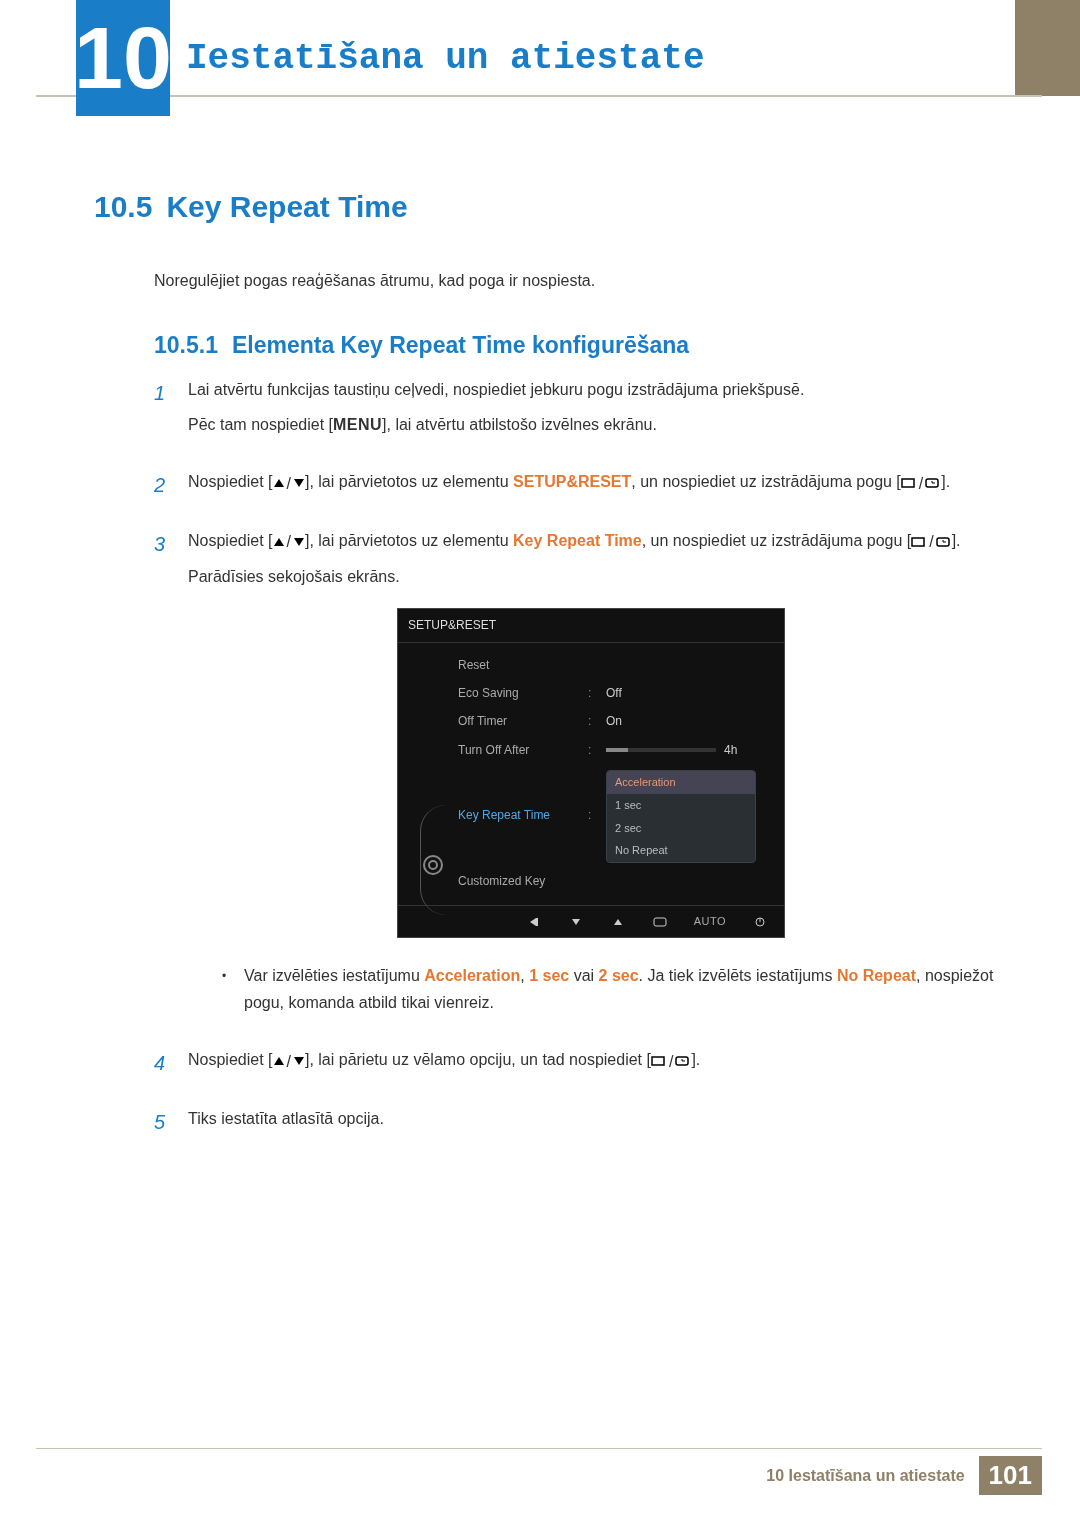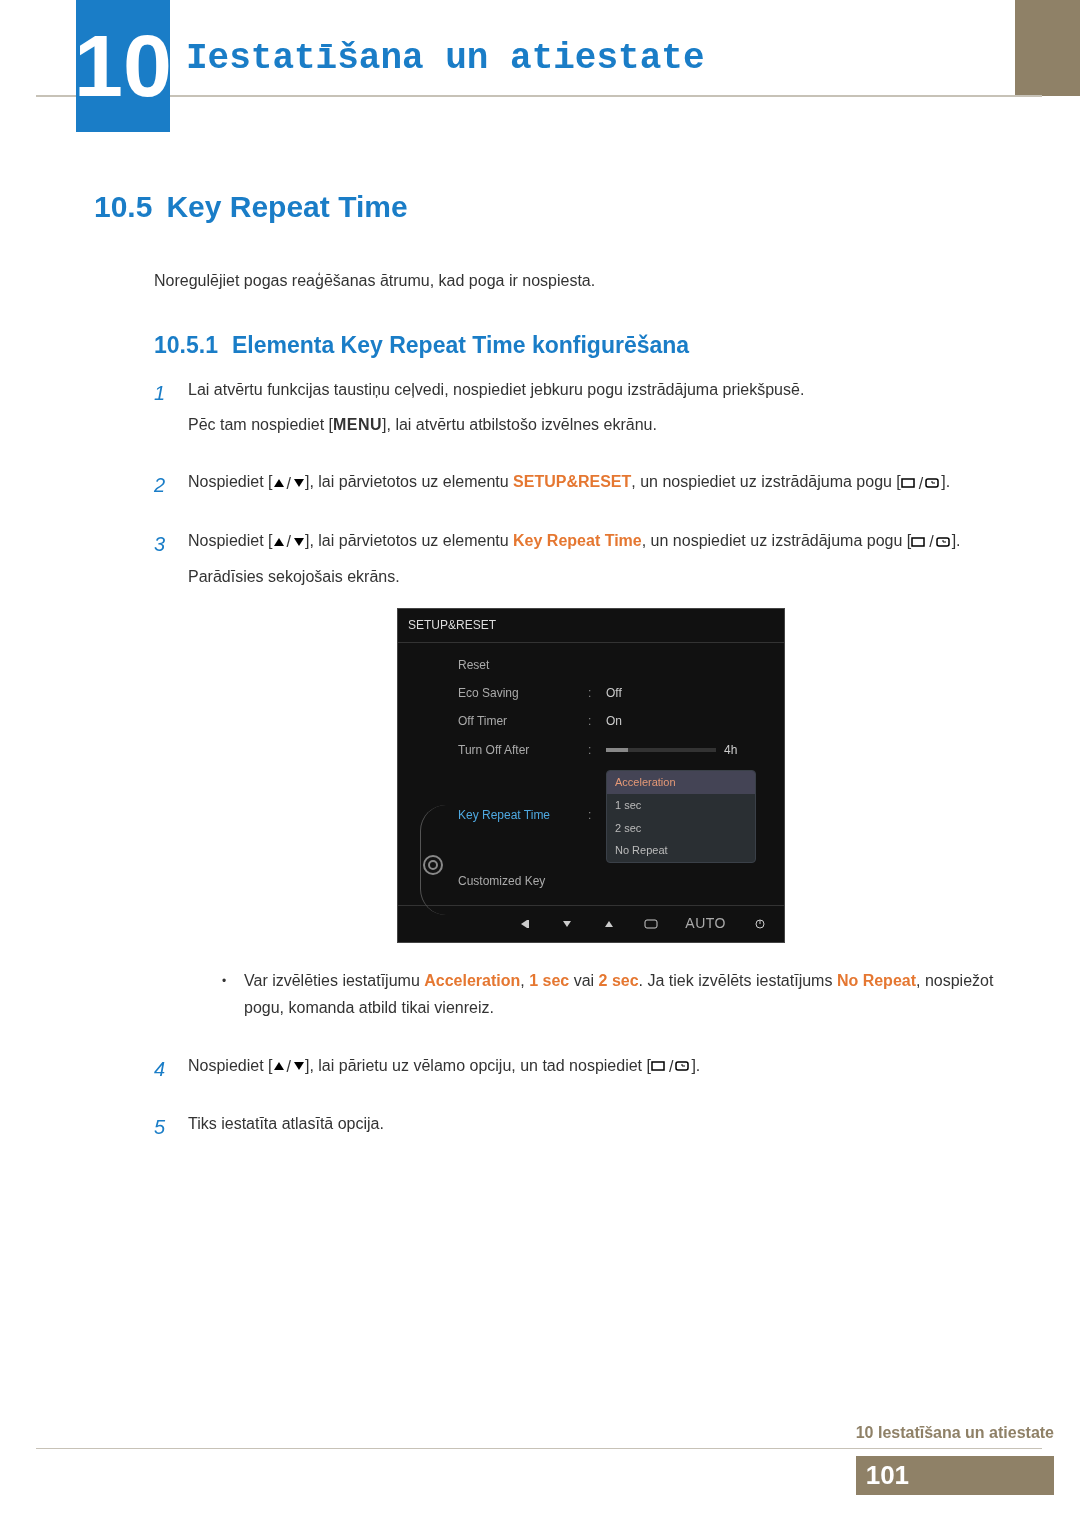--- a/index.html
+++ b/index.html
@@ -21,21 +21,21 @@
     top: 0;
     width: 65px;
     height: 96px;
     background: #8f8167;
   }
   .chapnum-box {
     position: absolute;
     left: 76px;
     top: 0;
     width: 94px;
-    height: 132px;
+    height: 116px;
     background: #1a7dc7;
     display: flex;
     align-items: center;
     justify-content: center;
     z-index: 2;
   }
   .chapnum {
     color: #fff;
     font-size: 88px;
     font-weight: bold;
@@ -226,28 +226,28 @@
     border-top: 1px solid #333;
     align-items: center;
   }
   .osd-ic {
     width: 16px;
     height: 12px;
     display: flex;
     align-items: center;
     justify-content: center;
   }
-  .auto-lbl { font-size: 14px; color: #aaa; letter-spacing: 0.5px; }
+  .auto-lbl { font-size: 11px; color: #aaa; letter-spacing: 0.5px; }
   .footer {
     position: absolute;
     bottom: 32px;
-    right: 26px;
-    display: flex;
+    right: 38px;
+    display: flex;
+    align-items: center;
     gap: 14px;
-    flex-direction: column;
   }
   .footer-text { color: #8f8167; font-size: 16px; font-weight: bold; }
   .footer-num {
     background: #8f8167;
     color: #fff;
     font-size: 26px;
     font-weight: bold;
     padding: 4px 10px;
   }
   .footer-border {

